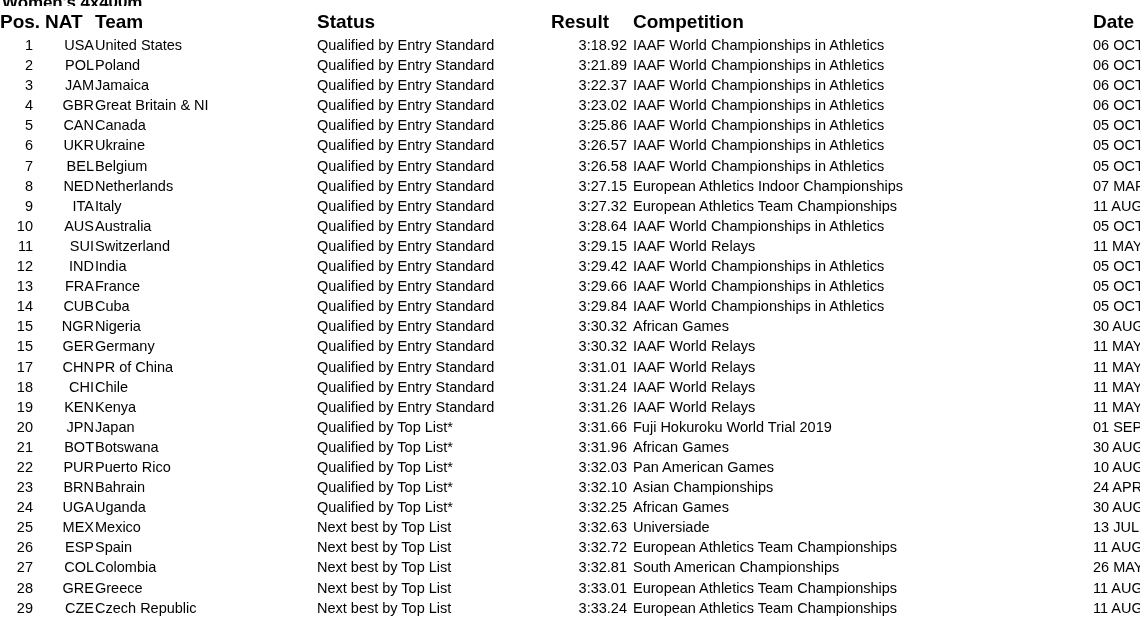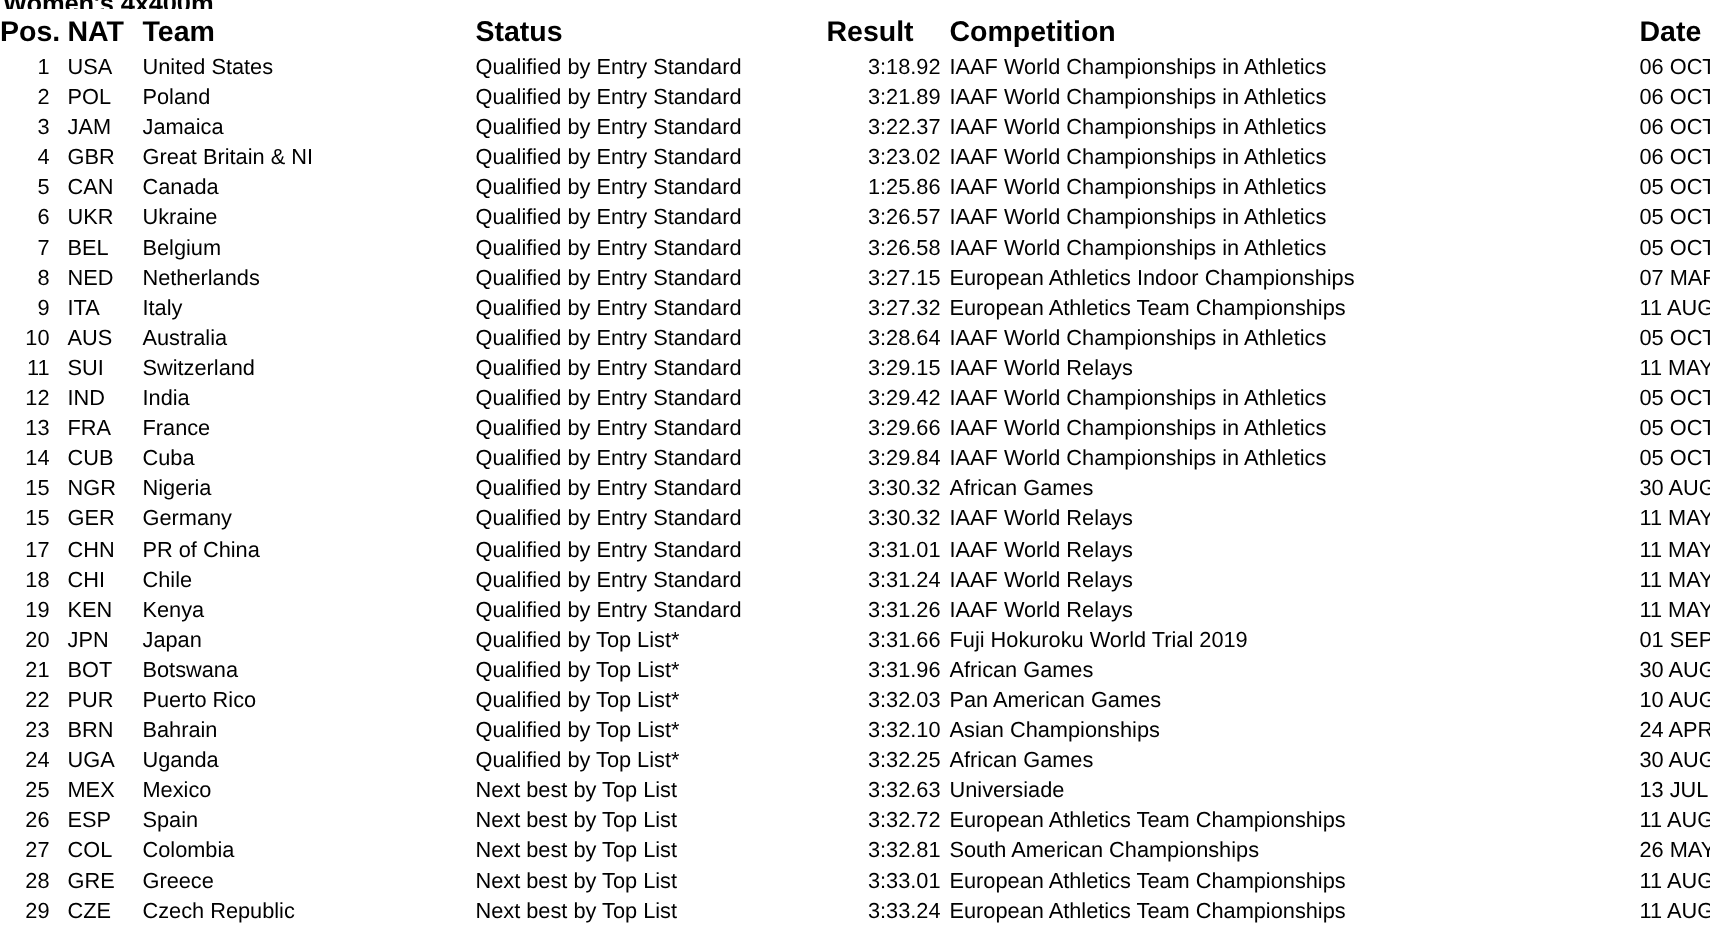--- a/index.html
+++ b/index.html
@@ -58,21 +58,21 @@
   }
   col.c-pos   { width: 42px; }
   col.c-nat   { width: 52px; }
   col.c-team  { width: 223px; }
   col.c-status{ width: 234px; }
   col.c-result{ width: 82px; }
   col.c-comp  { width: 460px; }
   col.c-date  { width: 110px; }
 
   .col-pos    { text-align: right; padding-right: 9px !important; }
-  .col-nat    { text-align: left; padding-left: 3px !important; }
+  .col-nat    { text-align: right; padding-left: 3px !important; }
   .col-team   { text-align: left; padding-left: 1px !important; }
   .col-status { text-align: left; margin-left: 33px; }
   .col-result { text-align: right; padding-right: 6px !important; }
   .col-comp   { text-align: left; }
   .col-date   { text-align: left; }
 
   th.col-pos   { text-align: left; padding-left: 0 !important; padding-right: 0 !important; }
   th.col-result{ text-align: right; padding-right: 6px !important; }
 
   .clipped-row td {
@@ -151,21 +151,21 @@
             <td class="col-status">Qualified by Entry Standard</td>
             <td class="col-result">3:23.02</td>
             <td class="col-comp">IAAF World Championships in Athletics</td>
             <td class="col-date">06 OCT 2019</td>
           </tr>
           <tr>
             <td class="col-pos">5</td>
             <td class="col-nat">CAN</td>
             <td class="col-team">Canada</td>
             <td class="col-status">Qualified by Entry Standard</td>
-            <td class="col-result">1:25.86</td>
+            <td class="col-result">3:25.86</td>
             <td class="col-comp">IAAF World Championships in Athletics</td>
             <td class="col-date">05 OCT 2019</td>
           </tr>
           <tr>
             <td class="col-pos">6</td>
             <td class="col-nat">UKR</td>
             <td class="col-team">Ukraine</td>
             <td class="col-status">Qualified by Entry Standard</td>
             <td class="col-result">3:26.57</td>
             <td class="col-comp">IAAF World Championships in Athletics</td>

